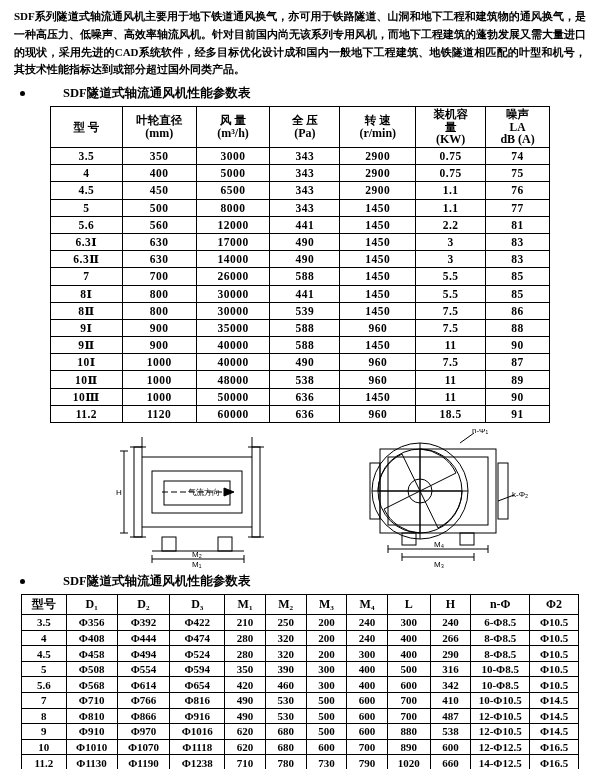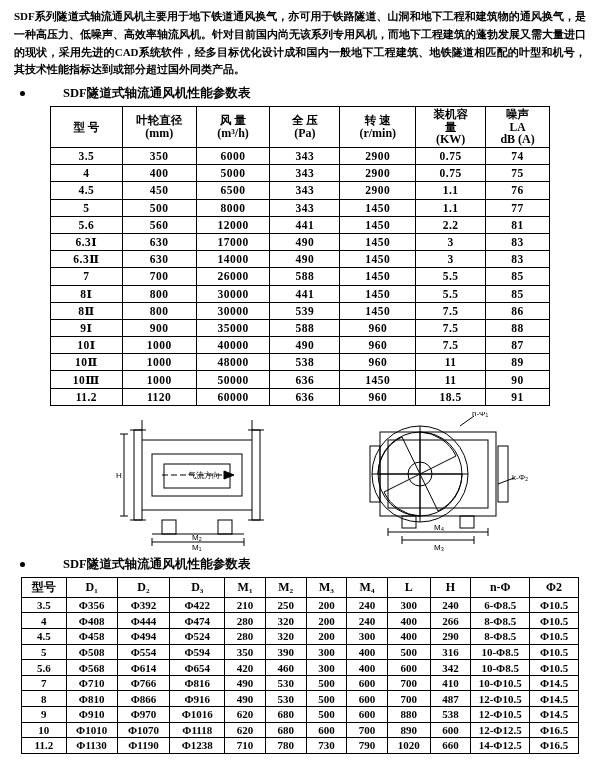--- a/index.html
+++ b/index.html
@@ -135,21 +135,21 @@
         <th style="width:64px;">
           <span class="t1">噪声LA</span>
           <span class="t2">dB (A)</span>
         </th>
       </tr>
     </thead>
     <tbody id="t1body">
         <tr>
           <td>3.5</td>
           <td>350</td>
-          <td>6000</td>
+          <td>3000</td>
           <td>343</td>
           <td>2900</td>
           <td>0.75</td>
           <td>74</td>
         </tr>
         <tr>
           <td>4</td>
           <td>400</td>
           <td>5000</td>
           <td>343</td>
@@ -230,20 +230,29 @@
           <td>86</td>
         </tr>
         <tr>
           <td>9Ⅰ</td>
           <td>900</td>
           <td>35000</td>
           <td>588</td>
           <td>960</td>
           <td>7.5</td>
           <td>88</td>
+        </tr>
+        <tr>
+          <td>9Ⅱ</td>
+          <td>900</td>
+          <td>40000</td>
+          <td>588</td>
+          <td>1450</td>
+          <td>11</td>
+          <td>90</td>
         </tr>
         <tr>
           <td>10Ⅰ</td>
           <td>1000</td>
           <td>40000</td>
           <td>490</td>
           <td>960</td>
           <td>7.5</td>
           <td>87</td>
         </tr>

